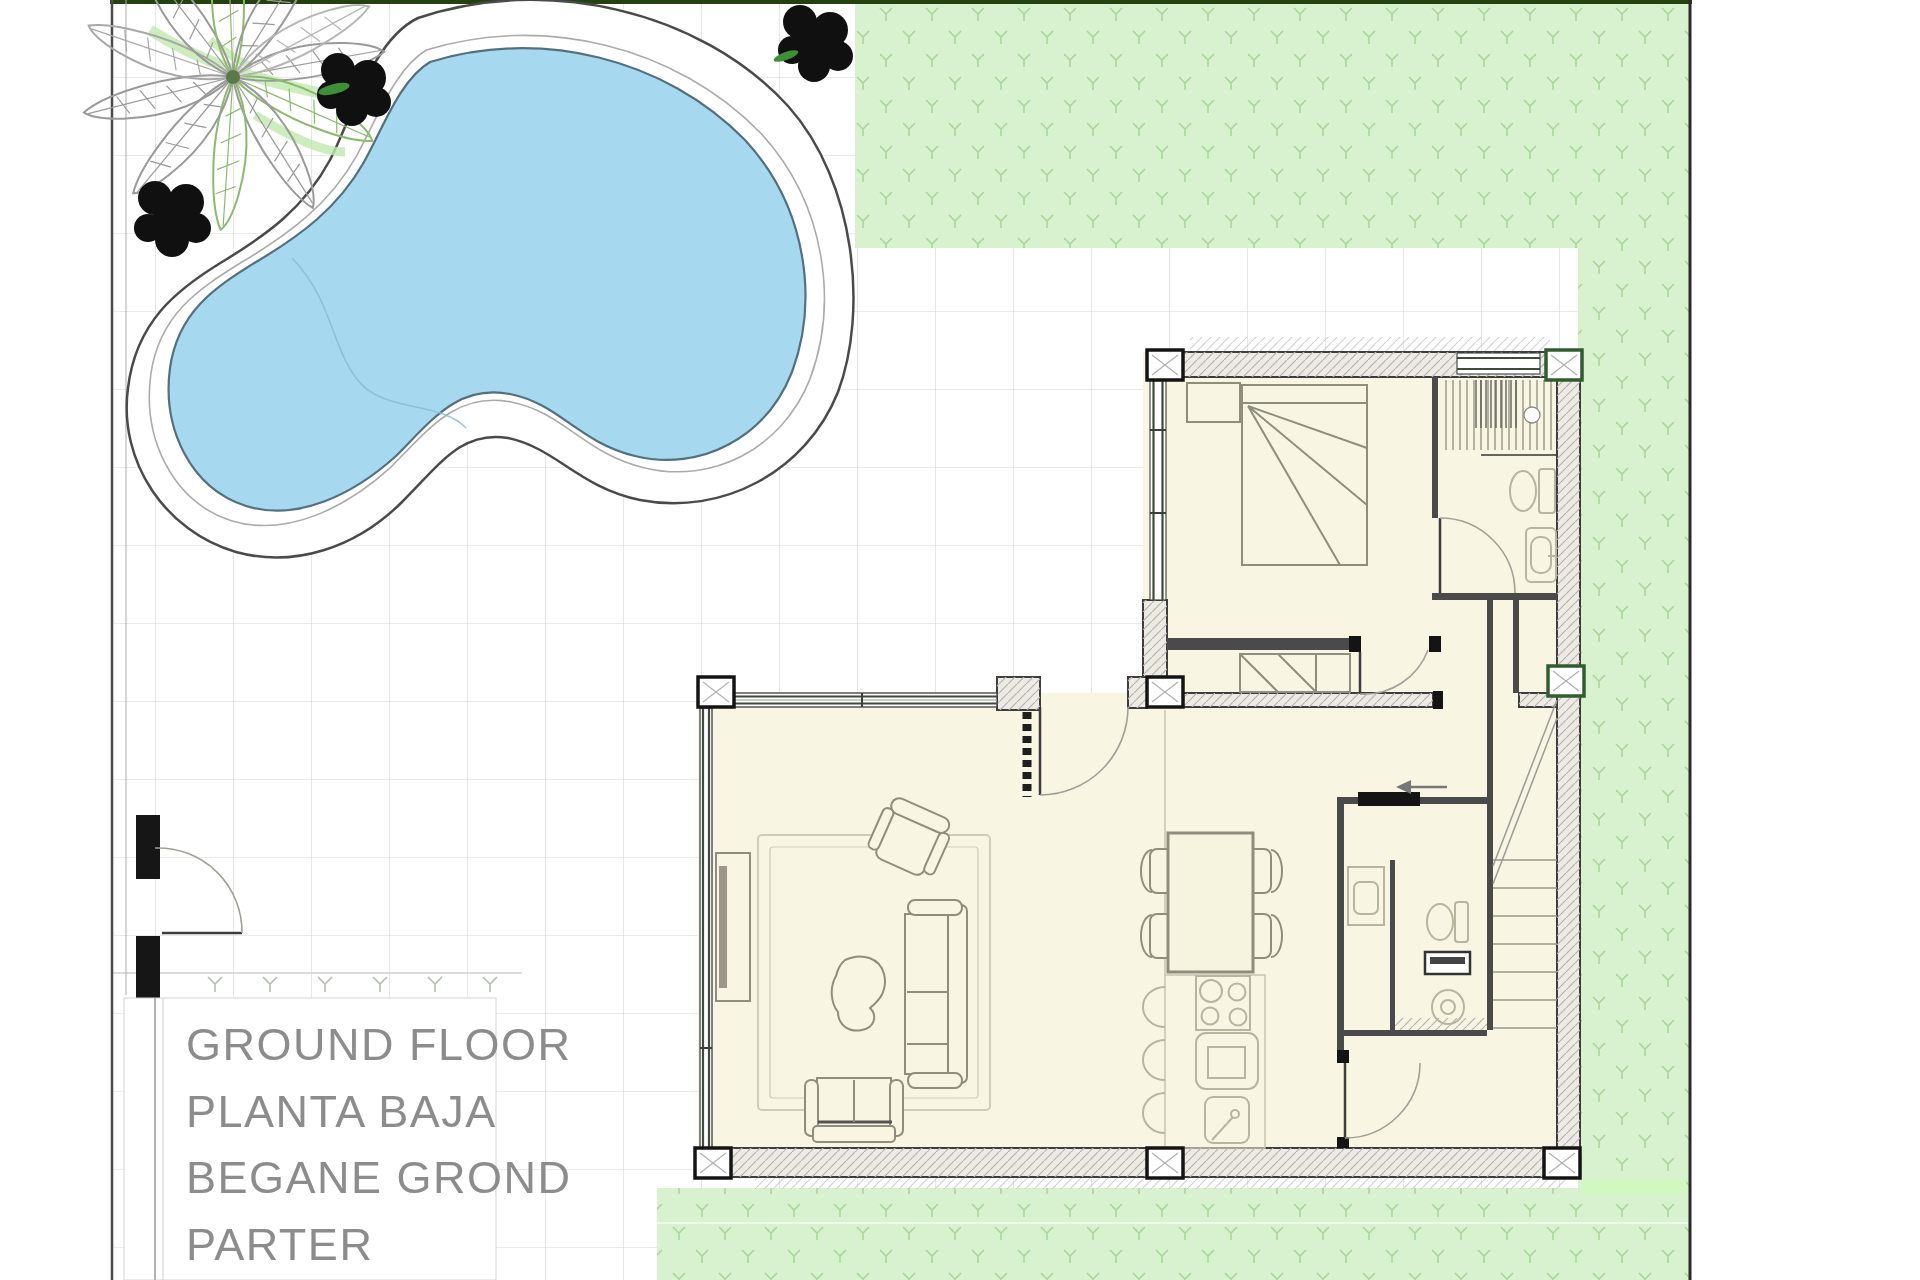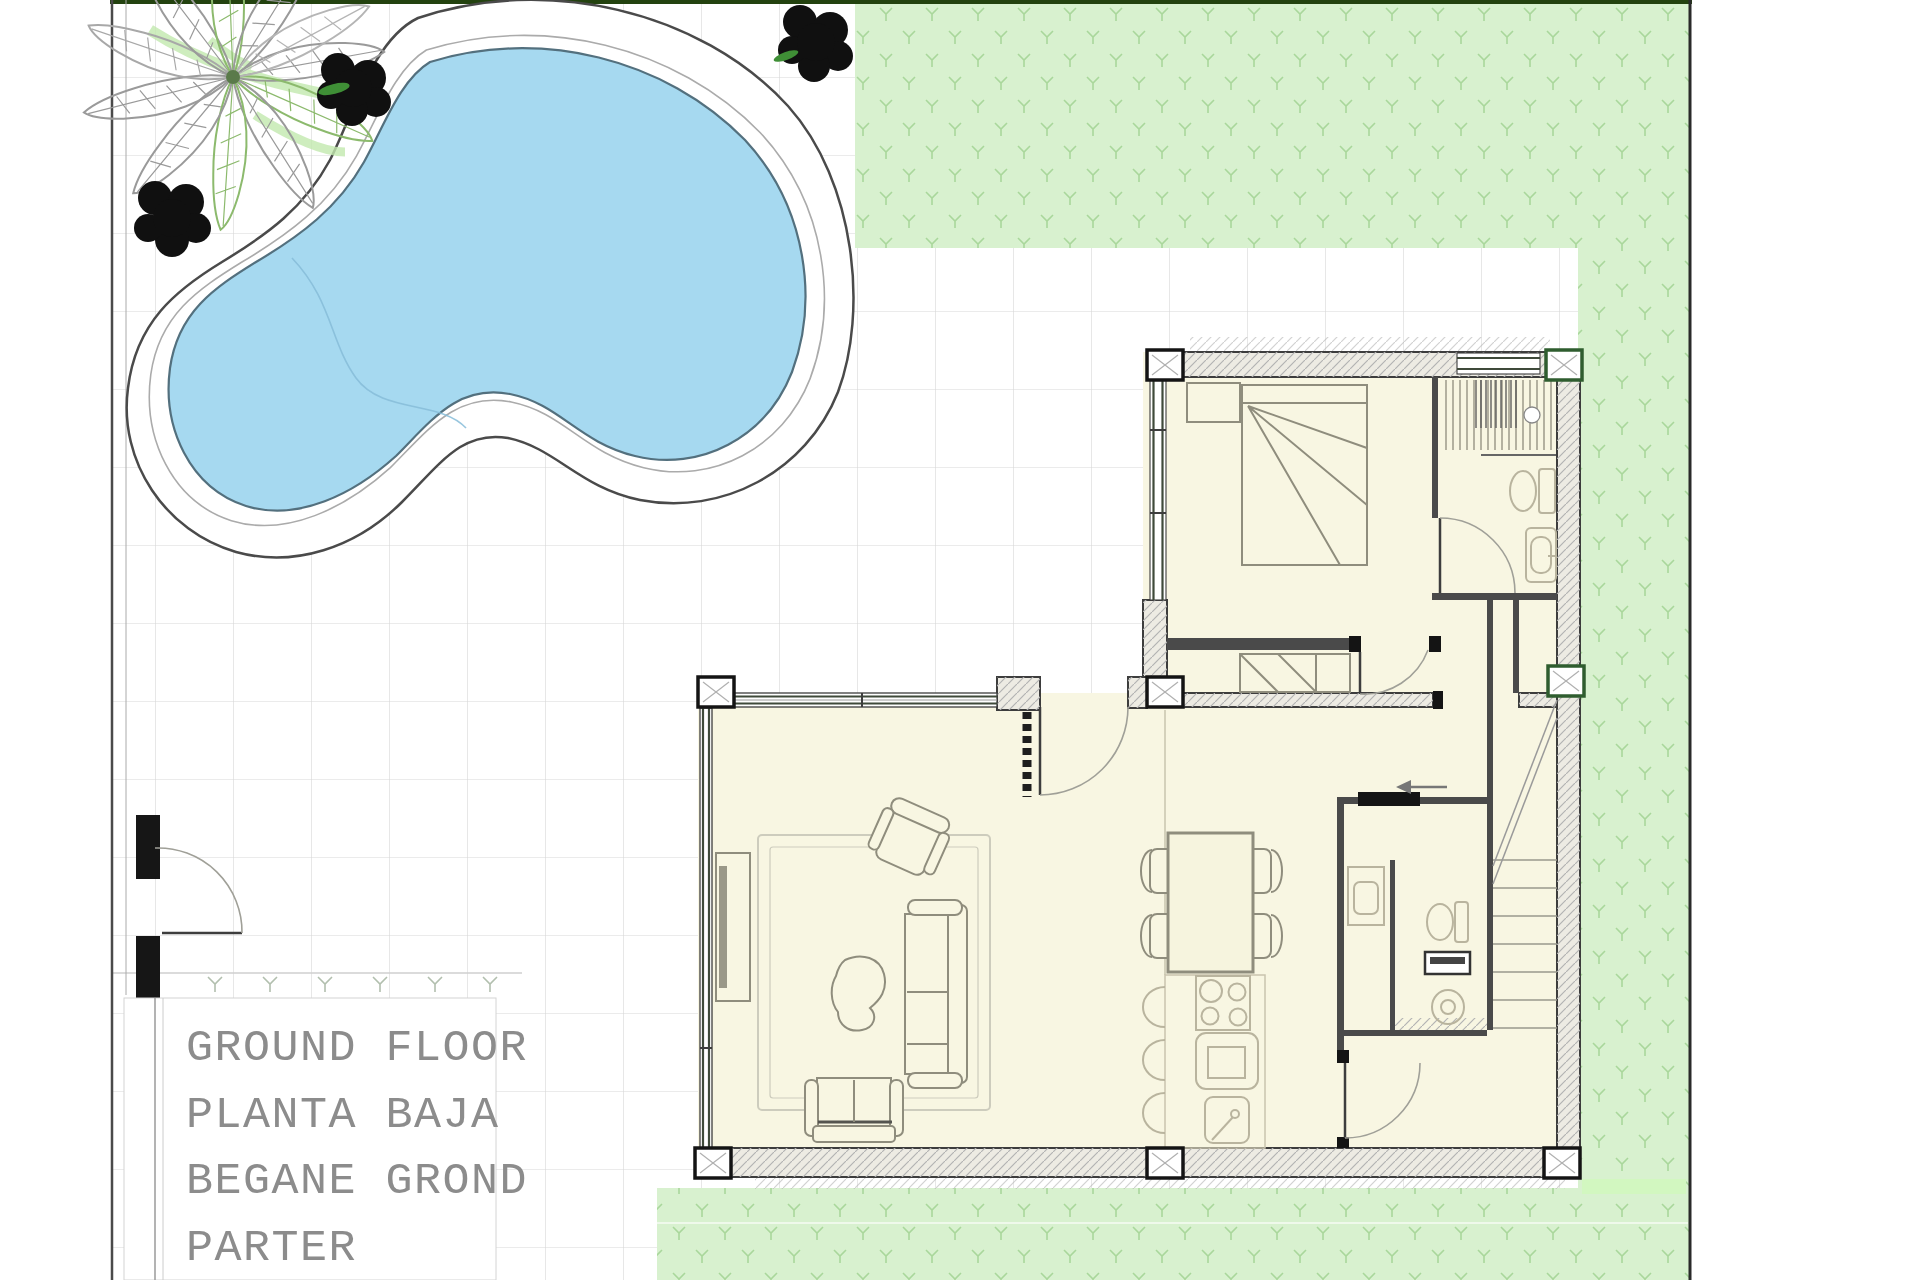--- a/index.html
+++ b/index.html
@@ -1,16 +1,16 @@
 <!DOCTYPE html>
 <html style="--c-pool_water: #a6d9f0; --c-pool_outline: #53707e; --c-deck_outline: #4a4a4a; --c-grass: #d8f1cf; --c-grass_bright: #d2f7c0; --c-grass_mark: #a9d79b; --c-grass_border: #23420f; --c-floor: #f8f6e2; --c-wall: #3d3d3d; --c-furniture: #8f8d7d; --c-fixture: #b9b49e; --c-label_text: #8c8c8c; --c-plant_green: #8cba6d; --c-plant_gray: #9a9a9a; --c-bush: #101010; --c-column_green: #2f5d2f; --c-tile_line: #d8d8d8;"><head>
 <meta charset="utf-8">
 <style>
   html,body{margin:0;padding:0;background:#ffffff;}
-  #stage{width:1632px;height:1280px;position:relative;font-family:Liberation Mono, monospace;}
+  #stage{width:1632px;height:1280px;position:relative;font-family:Liberation Sans, sans-serif;}
   svg{display:block;}
   .wallband{fill:#edebe3;stroke:var(--c-wall);stroke-width:2;}
   .hatchfill{fill:url(#hatch);stroke:none;}
   .iwall{fill:#4a4a4a;stroke:none;}
   .post{fill:#141414;stroke:none;}
   .furn{stroke:var(--c-furniture);stroke-width:2;fill:none;}
   .furnf{stroke:var(--c-furniture);stroke-width:2;fill:var(--c-floor);}
   .fixt{stroke:var(--c-fixture);stroke-width:2;fill:none;}
   .door{stroke:#a0a098;stroke-width:1.6;fill:none;}
   .leaf{stroke:#3d3d3d;stroke-width:2.5;}

